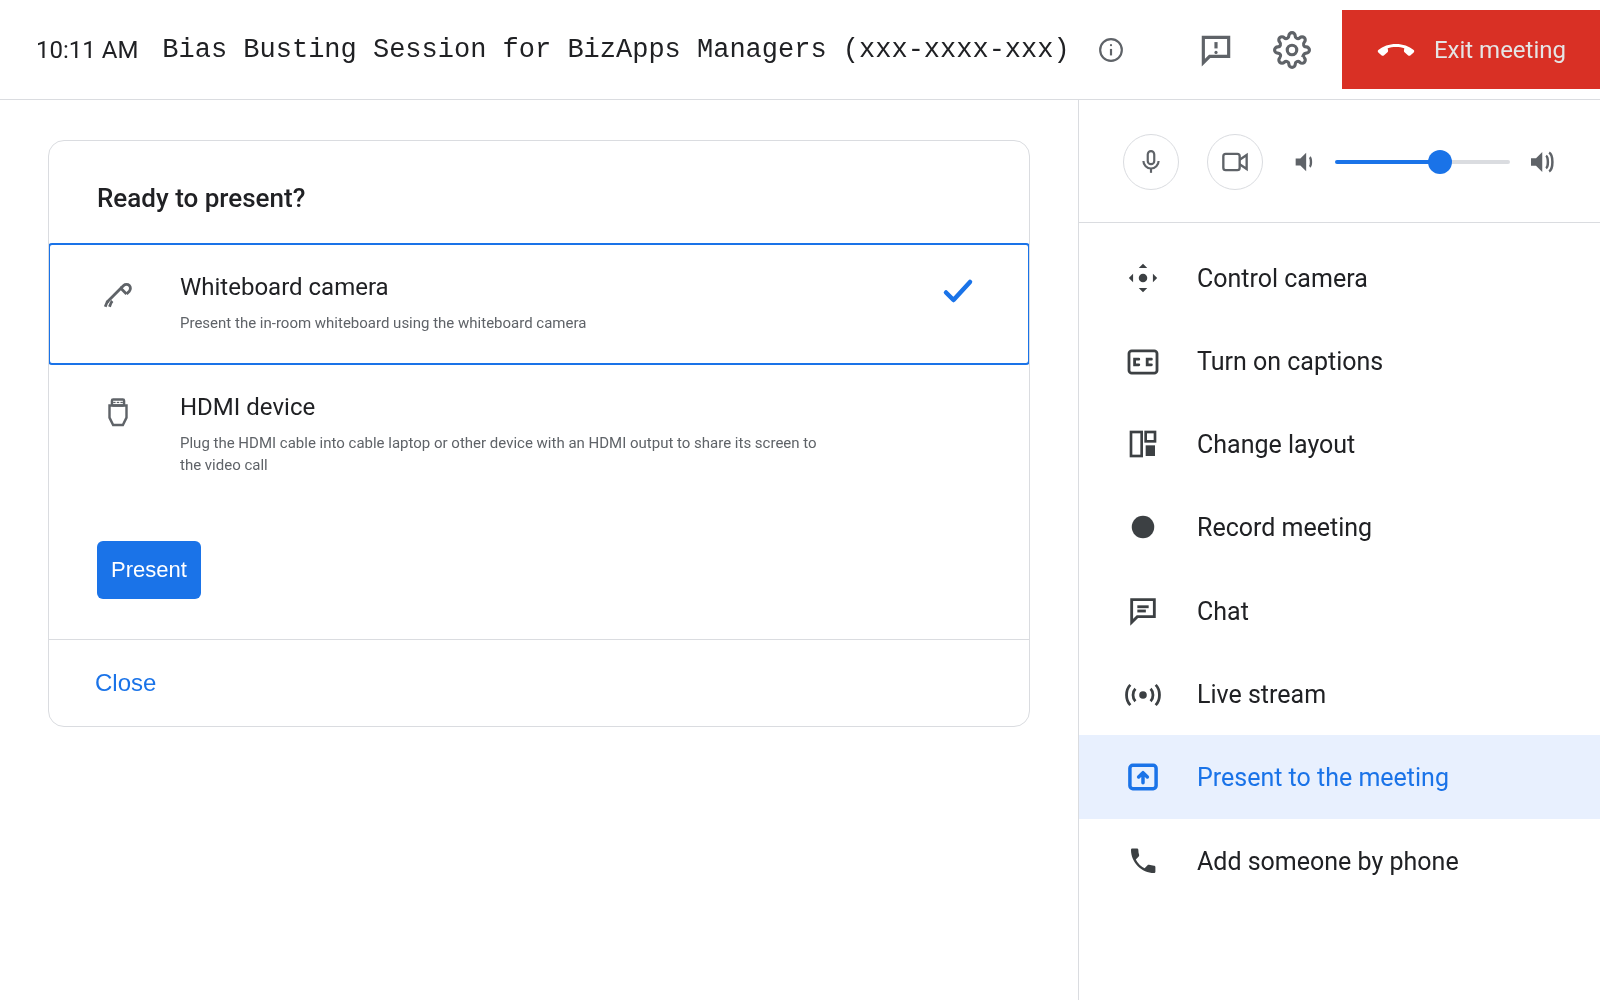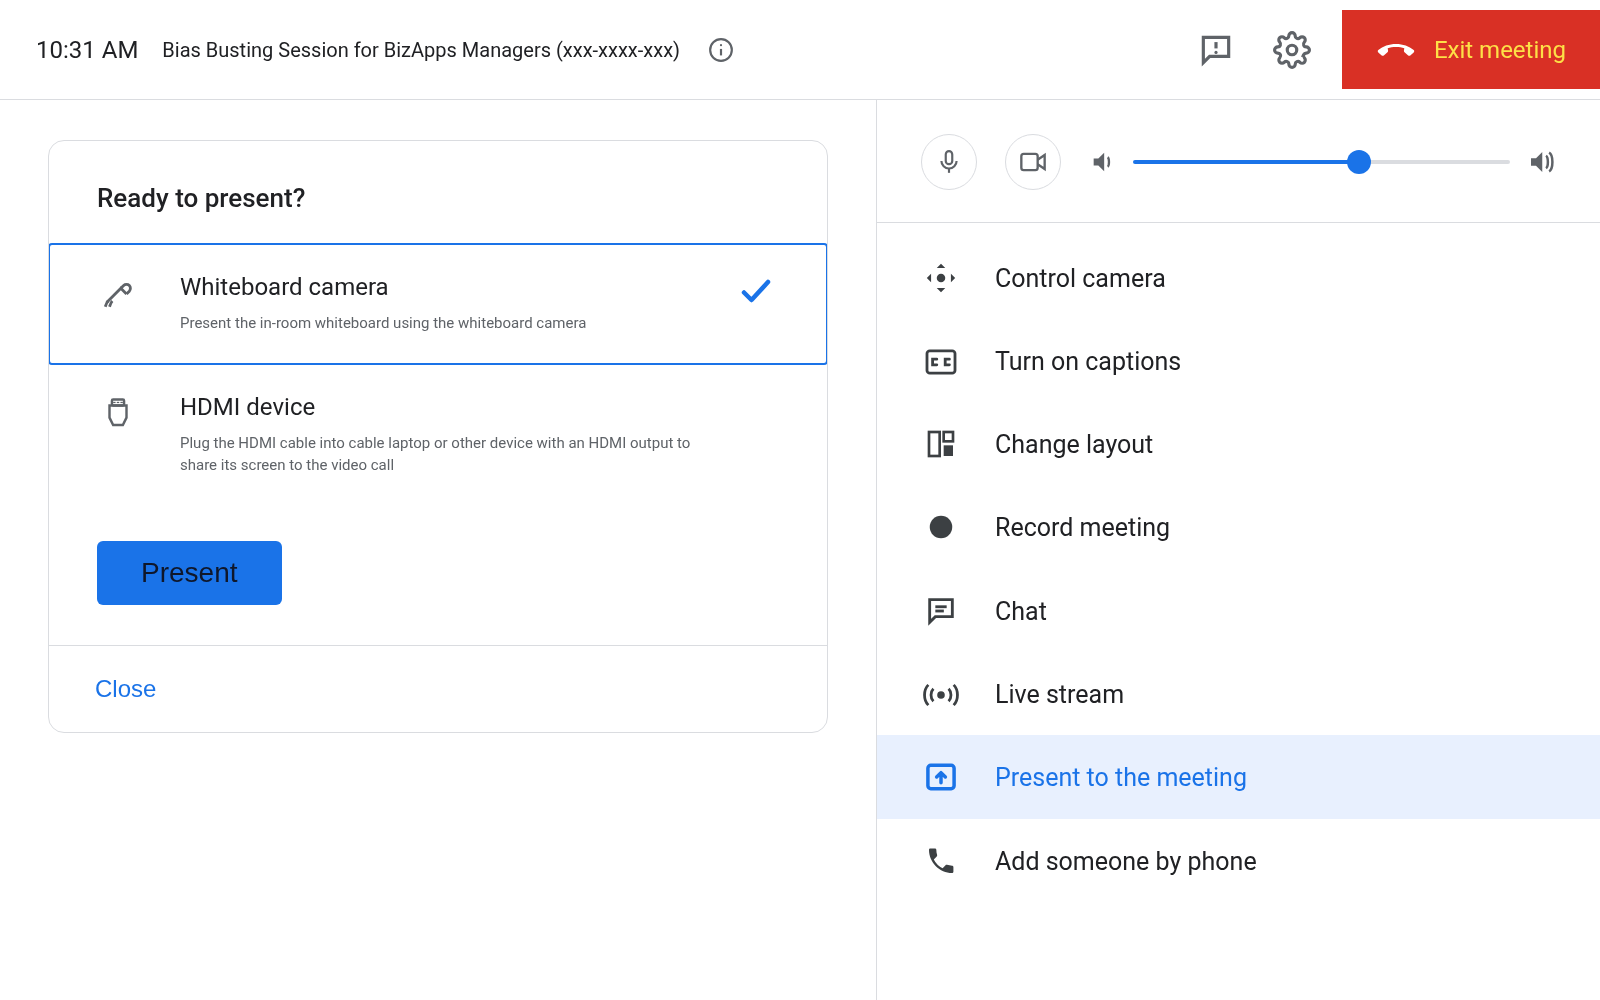--- a/index.html
+++ b/index.html
@@ -21,49 +21,49 @@
   }
   
   .hdr {
     height:100px;
     border-bottom:1px solid var(--border);
     display:flex; align-items:center;
     padding:0 32px 0 36px;
     gap:24px;
   }
   .time { font-size:24px; color:var(--text); }
-  .title { font-size:20px; color:var(--text); flex:none; }
+  .title { font-size:27px; color:var(--text); flex:none;font-family:Liberation Mono, monospace; }
   .info-icn { margin-left:4px; }
   .hdr-spacer { flex:1; }
   .hdr-icon-btn {
     width:52px; height:52px;
     display:flex; align-items:center; justify-content:center;
     cursor:pointer; border-radius:50%;
   }
   .exit {
     height:79px;
     background:var(--red);
-    color:#fde047;
+    color:#e5e5e5;
     display:flex; align-items:center; gap:18px;
     padding:0 34px;
     margin-right:-32px;
     font-size:24px;
     cursor:pointer;
   }
   
   .body {
     display:flex;
     height:calc(100% - 100px);
   }
   .left {
     flex:1;
     padding:40px 48px;
   }
   .right {
-    width:724px;
+    width:522px;
     border-left:1px solid var(--border);
     display:flex; flex-direction:column;
   }
   
   .card {
     border:1px solid var(--border);
     border-radius:16px;
     background:#fff;
     overflow:hidden;
   }
@@ -90,23 +90,23 @@
   .opt .opt-sub { font-size:15px; color:var(--muted); margin-top:12px; line-height:1.45; max-width:640px;}
   .opt .chk { width:44px; display:flex; align-items:center; justify-content:center; }
   .hint {
     font-size:22px; color:var(--muted);
     padding:48px 48px 8px;
     line-height:1.5;
   }
   .hint b { color:var(--muted); font-weight:600; }
   .action-row { padding:36px 48px 40px; }
   .btn-primary {
-    background:var(--blue); color:#0f172a;
+    background:var(--blue); color:#ffffff;
     border:none; border-radius:6px;
-    font-size:28px; padding:16px 44px;
+    font-size:22px; padding:16px 14px;
     cursor:pointer;
   }
   .card-foot {
     border-top:1px solid var(--border);
     display:flex; justify-content:flex-start;
     padding:28px 40px;
   }
   .btn-text {
     background:none; border:none;
     color:var(--blue);
@@ -157,21 +157,21 @@
     background:var(--hover-blue);
     color:var(--blue);
   }
   .mi.active svg { stroke:var(--blue); }
   svg { display:block; }
 </style>
 </head>
 <body>
 
 <div class="hdr">
-  <div class="time">10:31 AM</div>
+  <div class="time">10:11 AM</div>
   <div class="title">Bias Busting Session for BizApps Managers (xxx-xxxx-xxx)</div>
   <span class="info-icn">
     <svg width="26" height="26" viewBox="0 0 24 24" fill="none" stroke="#5f6368" stroke-width="2">
         <circle cx="12" cy="12" r="10"></circle>
         <line x1="12" y1="11" x2="12" y2="17"></line>
         <circle cx="12" cy="7.5" r="1" fill="#5f6368" stroke="none"></circle>
       </svg>
   </span>
   <div class="hdr-spacer"></div>
   <div class="hdr-icon-btn">

